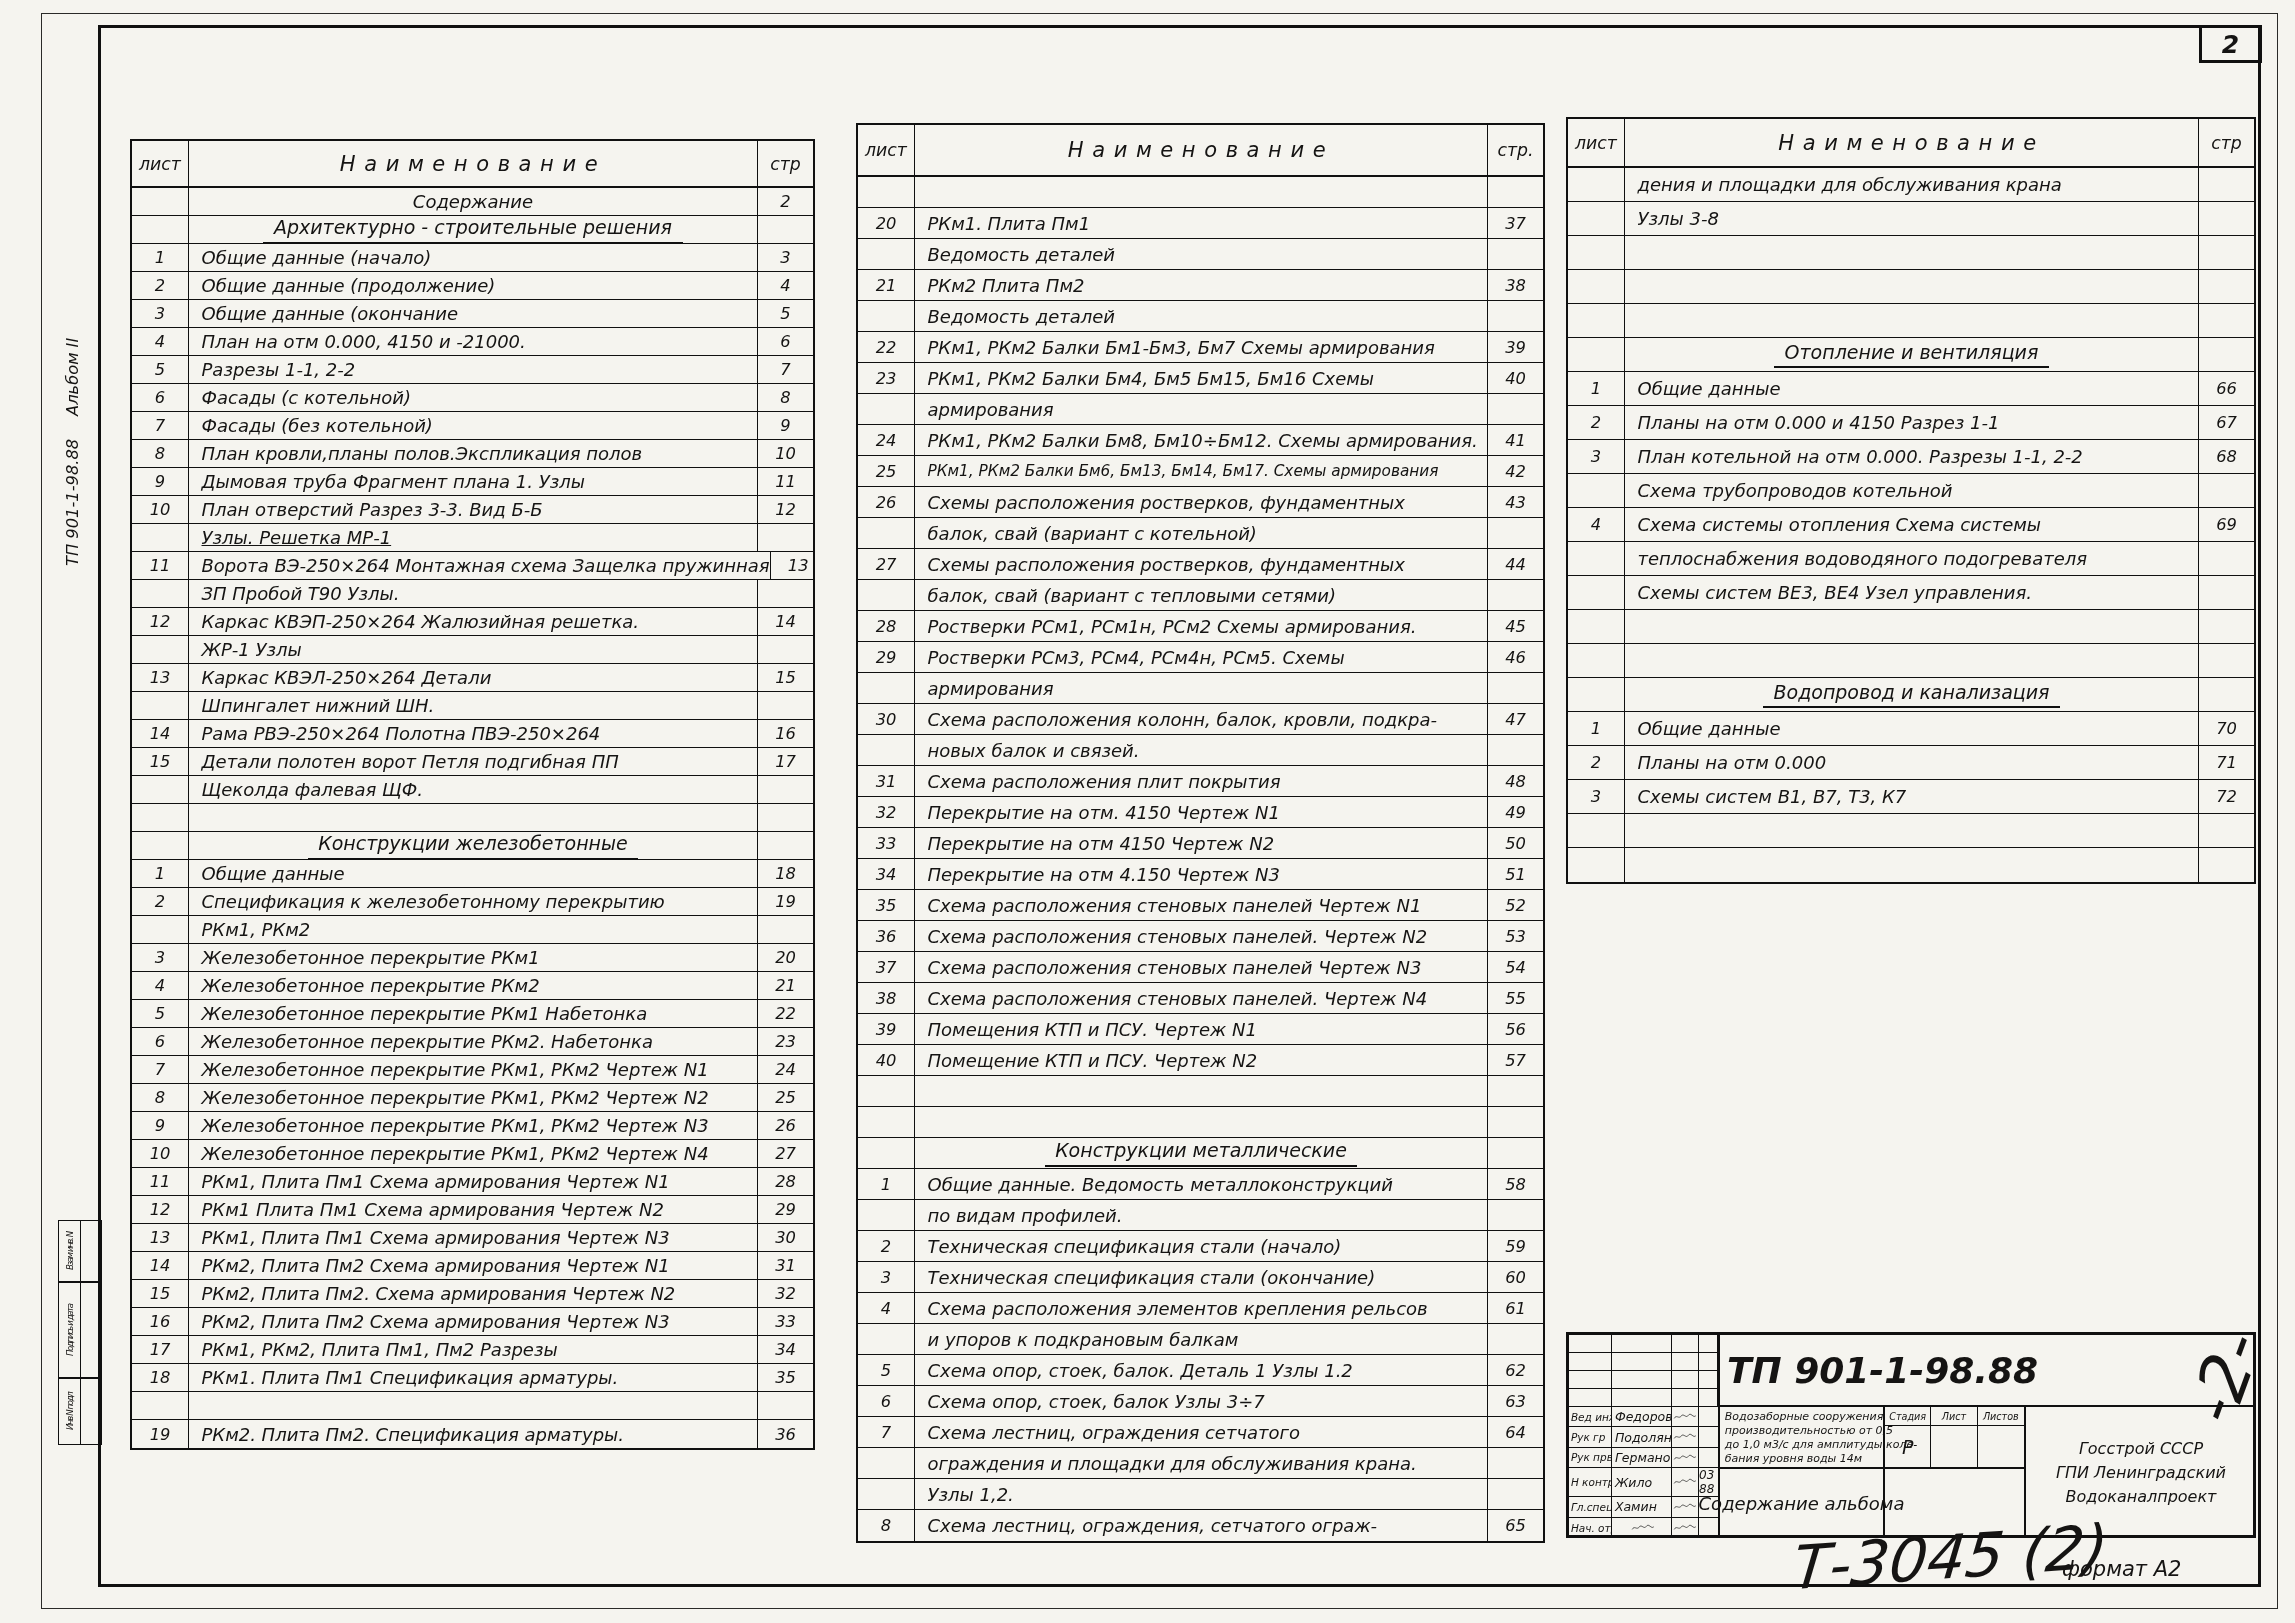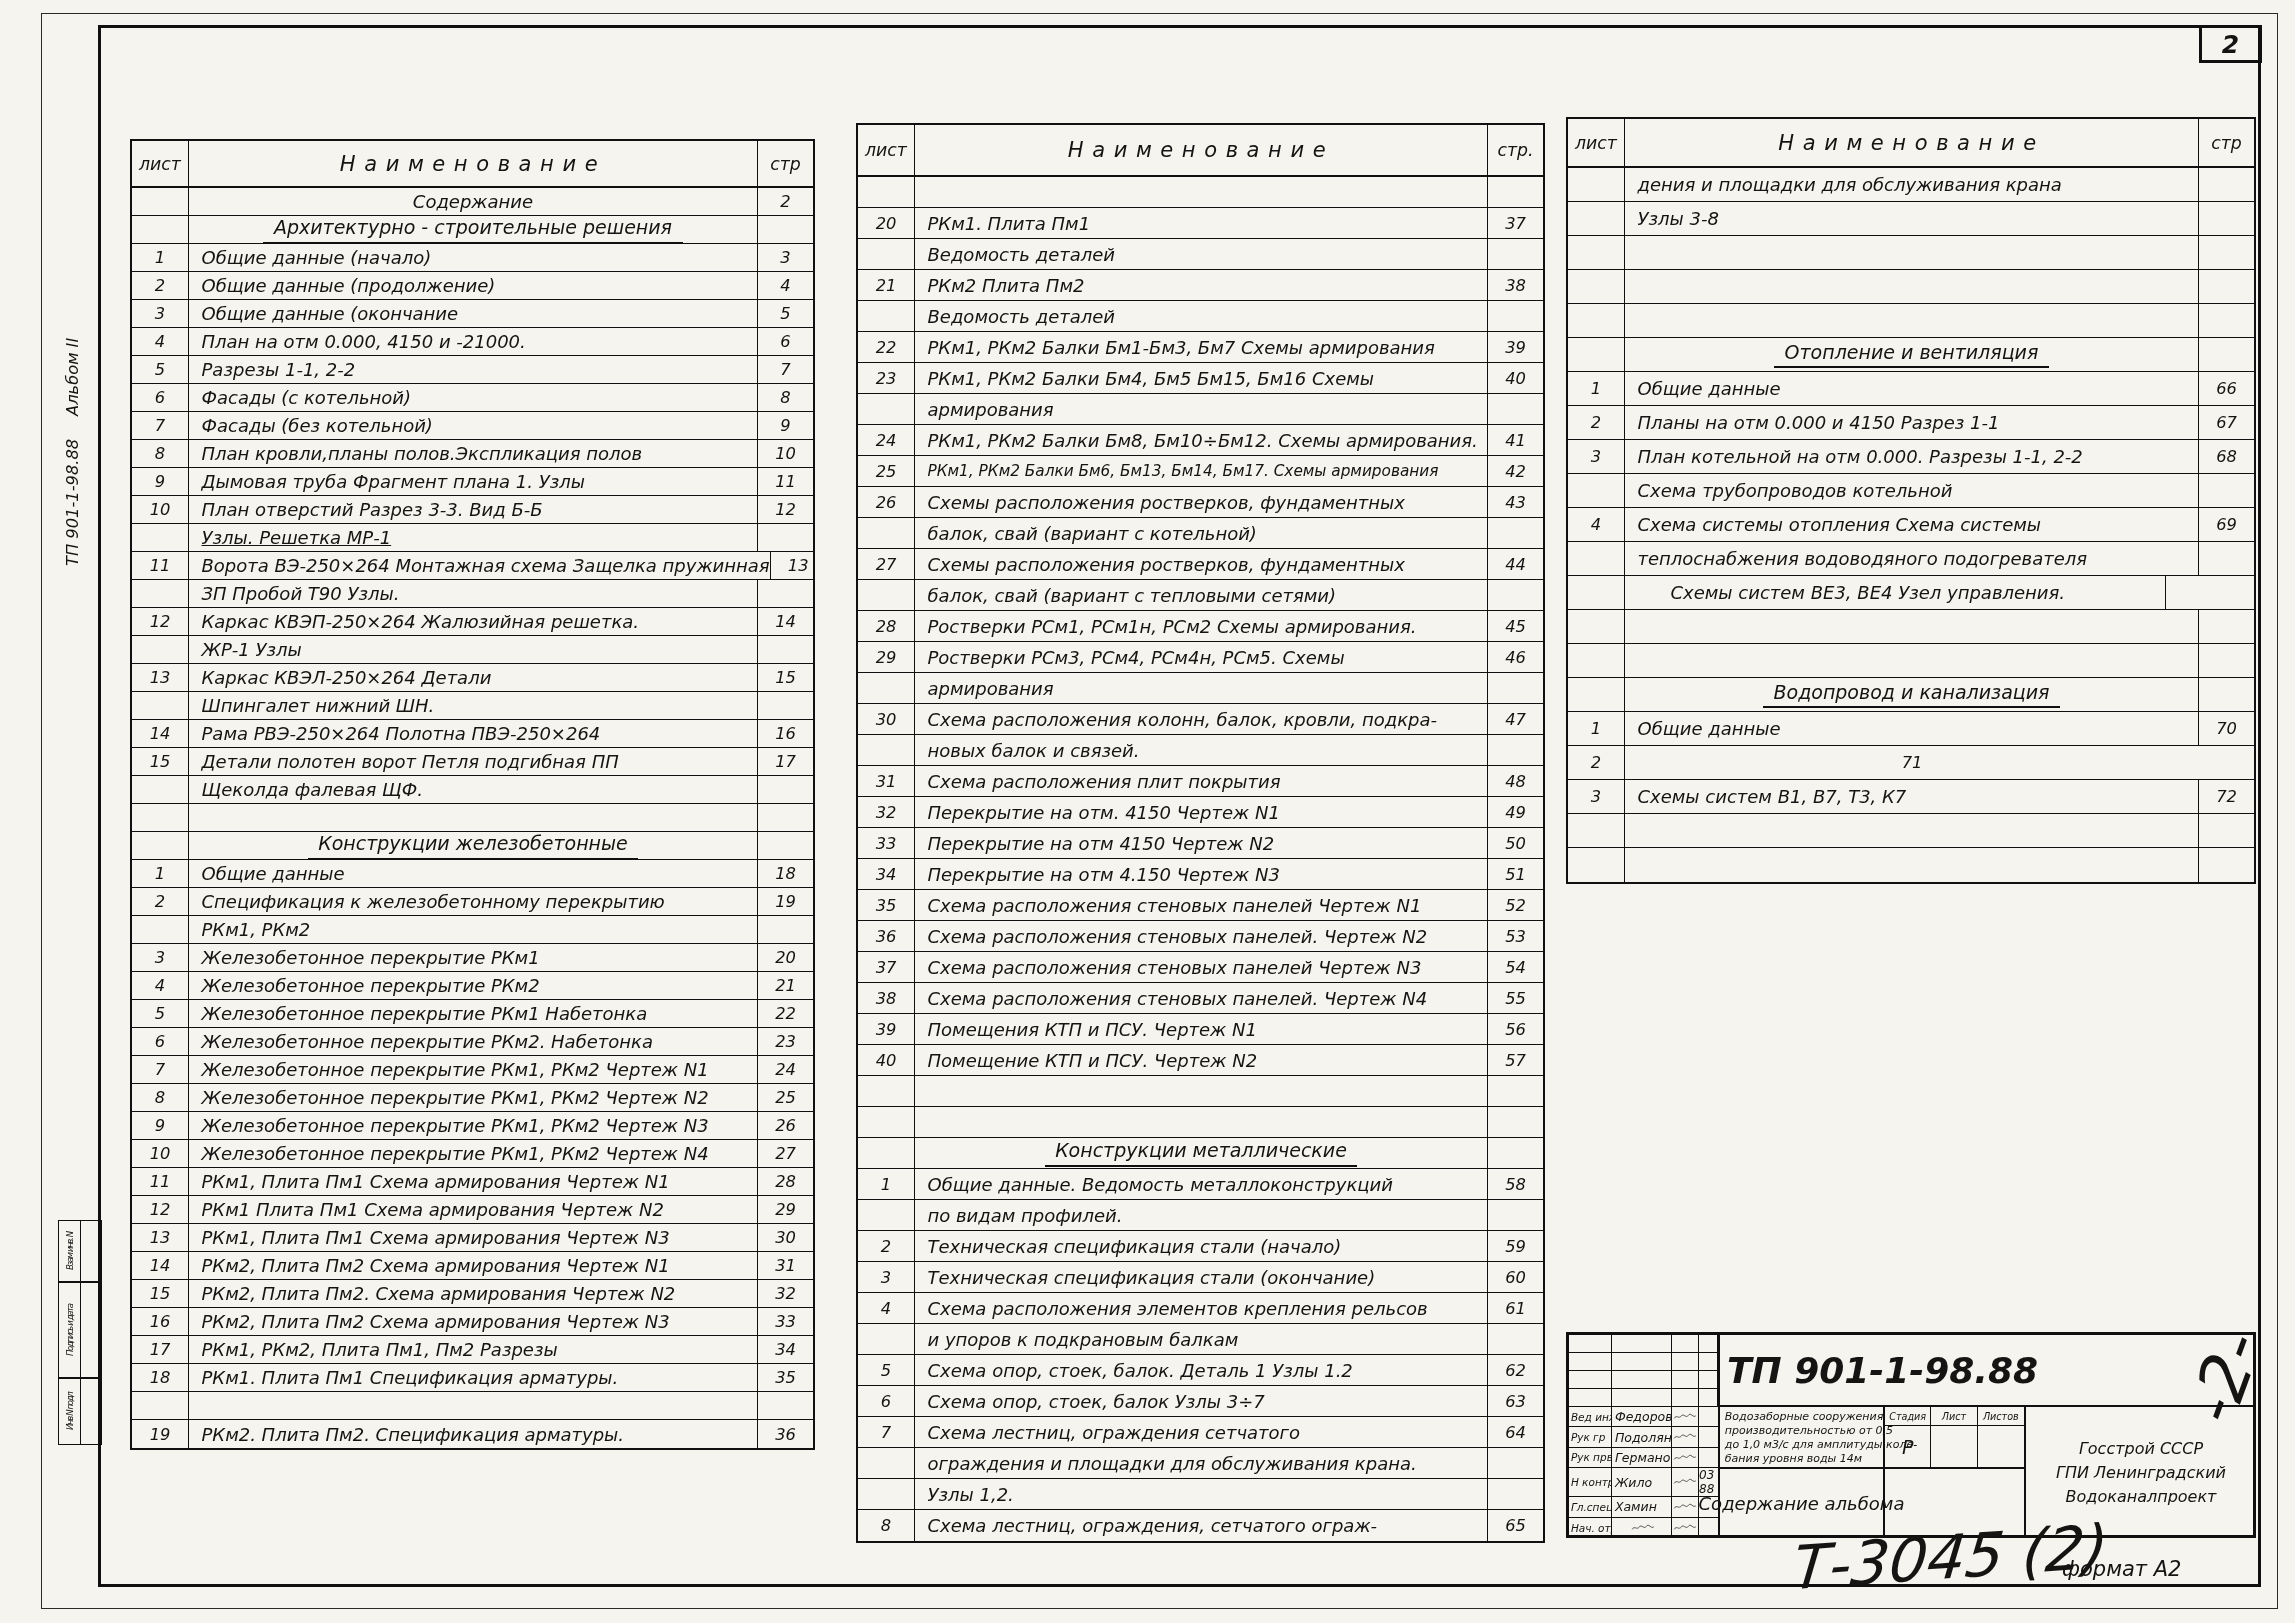--- a/index.html
+++ b/index.html
@@ -631,21 +631,21 @@
         <div class="trow" style="height: 34px;">
           <div class="num c1 hw">4</div>
           <div class="nm c2 hw">Схема системы отопления Схема системы</div>
           <div class="pg hw">69</div>
         </div>
         <div class="trow" style="height: 34px;">
           <div class="num c1 hw"></div>
           <div class="nm c2 hw">теплоснабжения водоводяного подогревателя</div>
           <div class="pg hw"></div>
         </div>
-        <div class="trow" style="height: 34px; gap: 33px;">
+        <div class="trow" style="height: 34px;">
           <div class="num c1 hw"></div>
           <div class="nm c2 hw">Схемы систем ВЕ3, ВЕ4 Узел управления.</div>
           <div class="pg hw"></div>
         </div>
         <div class="trow" style="height: 34px;">
           <div class="num c1 hw"></div>
           <div class="nm c2 hw"></div>
           <div class="pg hw"></div>
         </div>
         <div class="trow" style="height: 34px;">
@@ -660,20 +660,21 @@
           </div>
           <div class="pg hw"></div>
         </div>
         <div class="trow" style="height: 34px;">
           <div class="num c1 hw">1</div>
           <div class="nm c2 hw">Общие данные</div>
           <div class="pg hw">70</div>
         </div>
         <div class="trow" style="height: 34px;">
           <div class="num c1 hw">2</div>
+          <div class="nm c2 hw">Планы на отм 0.000</div>
           <div class="pg hw">71</div>
         </div>
         <div class="trow" style="height: 34px;">
           <div class="num c1 hw">3</div>
           <div class="nm c2 hw">Схемы систем В1, В7, Т3, К7</div>
           <div class="pg hw">72</div>
         </div>
         <div class="trow" style="height: 34px;">
           <div class="num c1 hw"></div>
           <div class="nm c2 hw"></div>

